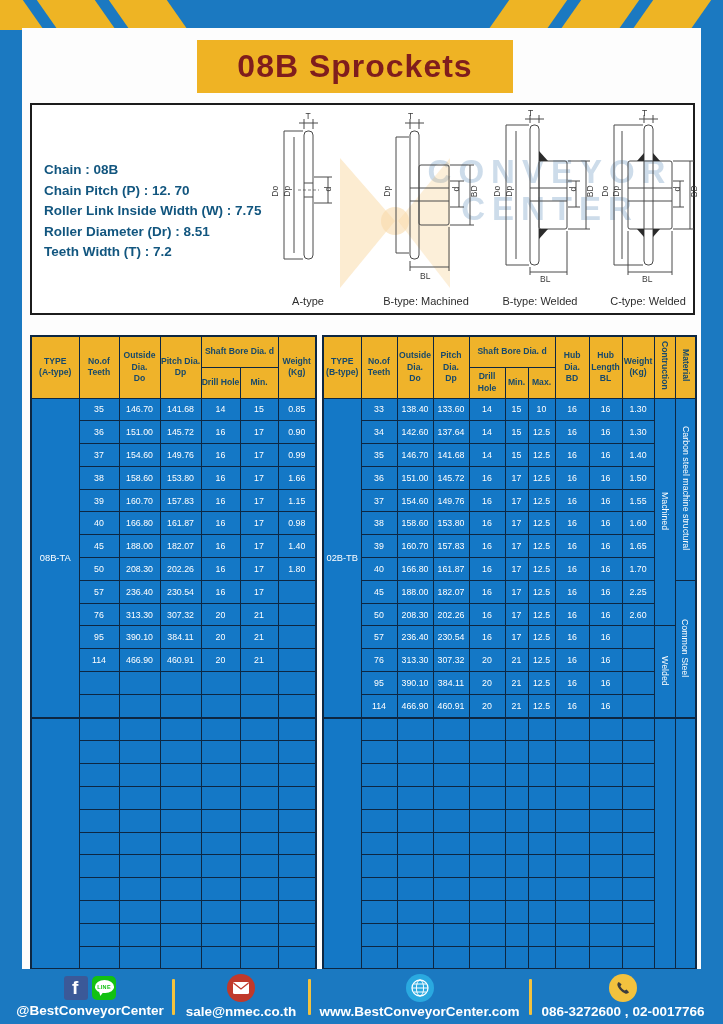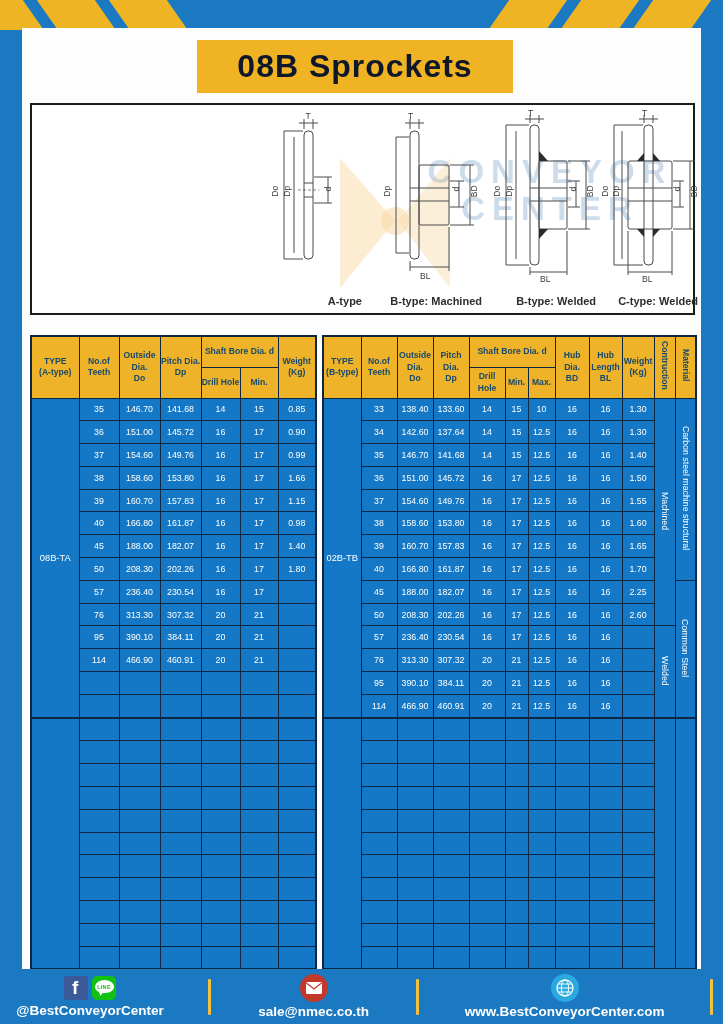--- a/index.html
+++ b/index.html
@@ -7,33 +7,33 @@
         font-family:"Liberation Sans",sans-serif;overflow:hidden;}
   
   .topbar{position:absolute;left:0;top:0;width:723px;height:30px;background:#1b79c1;overflow:hidden;}
   .stripe{position:absolute;top:-4px;height:40px;width:58px;background:#eeb424;}
   .s-l{transform:skewX(35deg);}
   .s-r{transform:skewX(-35deg);}
   
   .content{position:absolute;left:22px;top:28px;width:679px;height:941px;background:#fdfdfd;}
   .banner{position:absolute;left:175px;top:12px;width:316px;height:53px;background:#efb324;
           display:flex;align-items:center;justify-content:center;}
-  .banner span{font-size:32px;font-weight:bold;color:#0f172a;letter-spacing:1px;}
+  .banner span{font-size:32px;font-weight:bold;color:#7f1d1d;letter-spacing:1px;}
   
   .panel{position:absolute;left:8px;top:75px;width:665px;height:212px;background:#fff;
          border:2px solid #1c1c1c;box-sizing:border-box;}
   .specs{position:absolute;left:12px;top:55px;z-index:2;color:#12567f;font-size:13.5px;
          font-weight:bold;line-height:20.5px;white-space:nowrap;}
   .wmark{position:absolute;left:368px;top:48px;width:300px;z-index:0;text-align:center;
          font-weight:bold;font-size:33px;line-height:37px;letter-spacing:7px;
          color:rgba(135,172,206,0.42);}
   .wlogo{position:absolute;left:288px;top:38px;z-index:0;opacity:0.5;}
   .fig{position:absolute;top:10px;height:194px;z-index:1;}
   .fig svg{display:block;}
-  .cap{position:absolute;bottom:2px;left:0;width:100%;text-align:right;font-size:11px;color:#2d2d2d;font-weight:bold;}
+  .cap{position:absolute;bottom:2px;left:0;width:100%;text-align:center;font-size:11px;color:#2d2d2d;}
   .dim{position:absolute;font-size:8.5px;color:#3a3a3a;line-height:1;}
   .rot{transform:rotate(-90deg);}
   
   .tbl{position:absolute;top:307px;border-collapse:collapse;table-layout:fixed;
        border:2px solid #0d2742;background:#1478c6;}
   .tbl th,.tbl td{border:1px solid #0d2742;padding:0;text-align:center;vertical-align:middle;overflow:hidden;}
   .tbl th{background:#efb32a;color:#17496b;font-size:8.6px;font-weight:bold;line-height:1.3;}
   .tbl td{background:#1478c6;color:#fff;font-size:8.8px;}
   .tbl thead tr{height:31px;}
   .tbl tbody td{height:21.8px;}
@@ -88,20 +88,27 @@
         <div>CENTER</div>
       </div>
       <div class="wlogo">
         <svg width="150" height="160" viewBox="0 0 150 160">
           <path d="M20 15 L75 78 L20 145 Z" fill="rgba(244,184,88,0.55)"></path>
           <path d="M130 15 L78 78 L130 145 Z" fill="rgba(244,184,88,0.45)"></path>
           <circle cx="75" cy="78" r="14" fill="rgba(244,184,88,0.6)"></circle>
         </svg>
       </div>
 
+      <div class="specs">
+        <div>Chain  : 08B</div>
+        <div>Chain Pitch (P)  :  12. 70</div>
+        <div>Roller Link Inside Width (W)  :  7.75</div>
+        <div>Roller Diameter (Dr)  : 8.51</div>
+        <div>Teeth Width (T)  :  7.2</div>
+      </div>
 
       <div class="fig" style="left:222px;width:108px">
         <svg width="108" height="168" viewBox="0 0 108 168">
           <g stroke="#4a4a4a" stroke-width="1" fill="none">
             <rect x="50" y="16" width="9" height="128" rx="4"></rect>
             <line x1="50" y1="68" x2="59" y2="68"></line>
               <line x1="50" y1="82" x2="59" y2="82"></line>
             <line x1="44" y1="75" x2="65" y2="75" stroke-dasharray="3,2" stroke-width="0.7"></line>
             <line x1="50" y1="14" x2="50" y2="4"></line>
               <line x1="59" y1="14" x2="59" y2="4"></line>
@@ -860,14 +867,22 @@
           <circle cx="15" cy="15" r="10" fill="none" stroke="#fff" stroke-width="1.6"></circle>
           <ellipse cx="15" cy="15" rx="4.5" ry="10" fill="none" stroke="#fff" stroke-width="1.2"></ellipse>
           <line x1="5" y1="15" x2="25" y2="15" stroke="#fff" stroke-width="1.2"></line>
           <line x1="7" y1="10" x2="23" y2="10" stroke="#fff" stroke-width="1.2"></line>
           <line x1="7" y1="20" x2="23" y2="20" stroke="#fff" stroke-width="1.2"></line>
         </svg>
       </div>
       <div class="flabel">www.BestConveyorCenter.com</div>
     </div>
     <div class="fdiv"></div>
+    <div class="fgroup" style="min-width:180px">
+      <div class="circ" style="background:#f2c23e">
+        <svg width="16" height="16" viewBox="0 0 18 18">
+          <path d="M4.2 2.2 C2.8 3.2 2.3 4.8 2.9 6.6 C4 10.1 7.9 14 11.4 15.1 C13.2 15.7 14.8 15.2 15.8 13.8 L13.1 10.6 L10.9 11.9 C9.1 11.1 6.9 8.9 6.1 7.1 L7.4 4.9 Z" fill="#3c3c3c"></path>
+        </svg>
+      </div>
+      <div class="flabel">086-3272600 , 02-0017766</div>
+    </div>
   </div>
 </div>
 
 </body></html>

